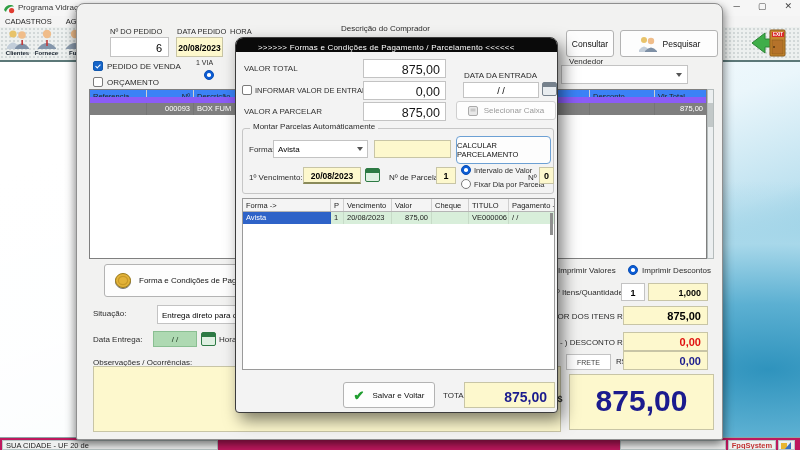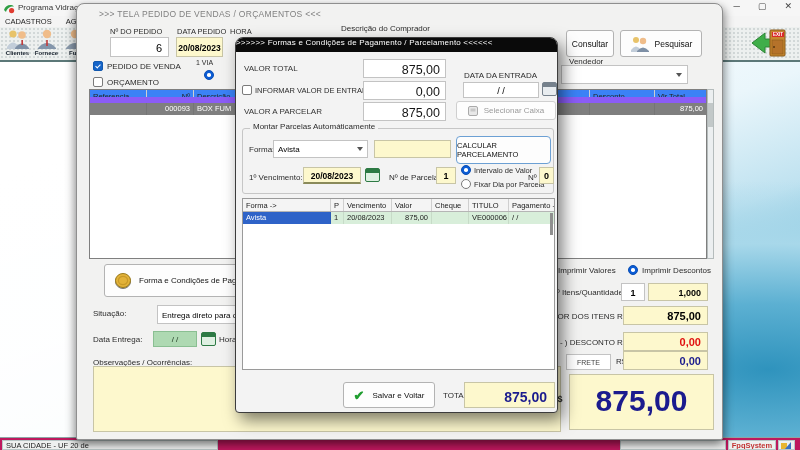--- a/index.html
+++ b/index.html
@@ -39,21 +39,21 @@
   .radio.on{background:#0b5cd5;border-color:#0a4eb4}
   .radio .dot{width:3.5px;height:3.5px;border-radius:50%;background:#fff}
   .chev{width:0;height:0;border-left:3.5px solid transparent;border-right:3.5px solid transparent;border-top:4px solid #555}
   .grid{display:grid}
   .hcell{font-size:7.5px;color:#222;padding:2px 3px;border-right:1px solid #cfcfcf;overflow:hidden;white-space:nowrap}
   .ccell{font-size:7.5px;padding:1px 3px;border-right:1px solid rgba(0,0,0,.08);overflow:hidden;white-space:nowrap}
   .cal{display:inline-block;width:15px;height:14px;border-radius:2px;border:1px solid #2d7a44;background:linear-gradient(#2d7a44 0 4px,#dff0e2 4px)}
   .cal.gray{border-color:#76818c;background:linear-gradient(#76818c 0 4px,#e8ecef 4px)}
   
   .modal{left:235px;top:37px;width:323px;height:376px;background:#f3f3f3;border:1px solid #3c3c3c;border-radius:8px 8px 4px 4px;box-shadow:5px 7px 16px rgba(0,0,0,.5);z-index:5}
-  .mtitle{height:14px;background:#0a0a0a;border-radius:7px 7px 0 0;display:flex;align-items:flex-start;padding-left:0}
+  .mtitle{height:14px;background:#0a0a0a;border-radius:7px 7px 0 0;display:flex;align-items:flex-end;padding-left:22px}
   .mtitle span{color:#fff;font-size:8px;letter-spacing:.2px}
   .rlabel{font-size:8px;color:#333;text-align:left;white-space:nowrap}
   .bigval{font-size:12.5px;color:#151515;text-align:right;padding-right:5px}
   .gbox{border:1px solid #c6c6c6;border-radius:3px;background:#f3f3f3}
   .navy{color:#1b1b8e}
 </style>
 </head>
 <body>
 
 <div class="screen">
@@ -122,21 +122,20 @@
     <div class="spanel" style="left:728px;width:48px;color:#c23434;text-align:center;font-weight:bold;font-size:7.5px">FpqSystem</div>
     <div class="spanel" style="left:778px;width:17px">
       <svg width="11" height="8" viewBox="0 0 11 8" style="margin:1px 0 0 2px">
         <rect x="0" y="1" width="6" height="6" fill="#e8b530"></rect>
           <polygon points="4,7 10,7 10,0" fill="#3a6fc4"></polygon>
       </svg>
     </div>
   </div>
 
   <div class="abs pedido">
-    <span class="abs ptitle" style="left:22px;top:5px">&gt;&gt;&gt;   TELA PEDIDO DE VENDAS / ORÇAMENTOS   &lt;&lt;&lt;</span>
 
     <span class="abs lbl" style="left:33px;top:23px;font-size:7.5px">Nº DO PEDIDO</span>
     <div class="abs fld" style="left:33px;top:33px;width:59px;height:20px;font-size:11px;text-align:right;padding:4px 6px 0 0">6</div>
 
     <span class="abs lbl" style="left:100px;top:23px;font-size:7.5px">DATA PEDIDO</span>
     <div class="abs yfld" style="left:99px;top:33px;width:47px;height:20px;font-size:8.5px;font-weight:bold;text-align:center;padding-top:5px">20/08/2023</div>
 
     <span class="abs lbl" style="left:153px;top:23px;font-size:7.5px">HORA</span>
     <span class="abs lbl" style="left:264px;top:20px">Descrição do Comprador</span>
 
@@ -147,21 +146,21 @@
     <span class="abs cb" style="left:16px;top:73px"></span>
     <span class="abs lbl" style="left:30px;top:74px">ORÇAMENTO</span>
     <span class="abs lbl" style="left:119px;top:55px;font-size:7px">1 VIA</span>
     <span class="abs radio on" style="left:127px;top:66px">
         <span class="dot"></span>
       </span>
 
     <div class="abs btn" style="left:489px;top:26px;width:48px;height:27px">
       <span>Consultar</span>
     </div>
-    <div class="abs btn" style="left:543px;top:26px;width:82px;height:27px;gap:5px">
+    <div class="abs btn" style="left:543px;top:26px;width:98px;height:27px;gap:5px">
       <svg width="20" height="16" viewBox="0 0 20 16">
         <circle cx="6" cy="4" r="3" fill="#e8c36a"></circle>
           <path d="M1 14 Q6 7 11 14 L11 16 L1 16 Z" fill="#c2cdd9"></path>
         <circle cx="13" cy="5" r="3.2" fill="#f0bd8a"></circle>
           <path d="M7 15 Q13 8 19 15 L19 16 L7 16 Z" fill="#7e90a6"></path>
       </svg>
       <span>Pesquisar</span>
     </div>
     <span class="abs lbl" style="left:492px;top:53px">Vendedor</span>
     <div class="abs fld fc" style="left:484px;top:61px;width:127px;height:19px;justify-content:flex-end;padding-right:5px">

